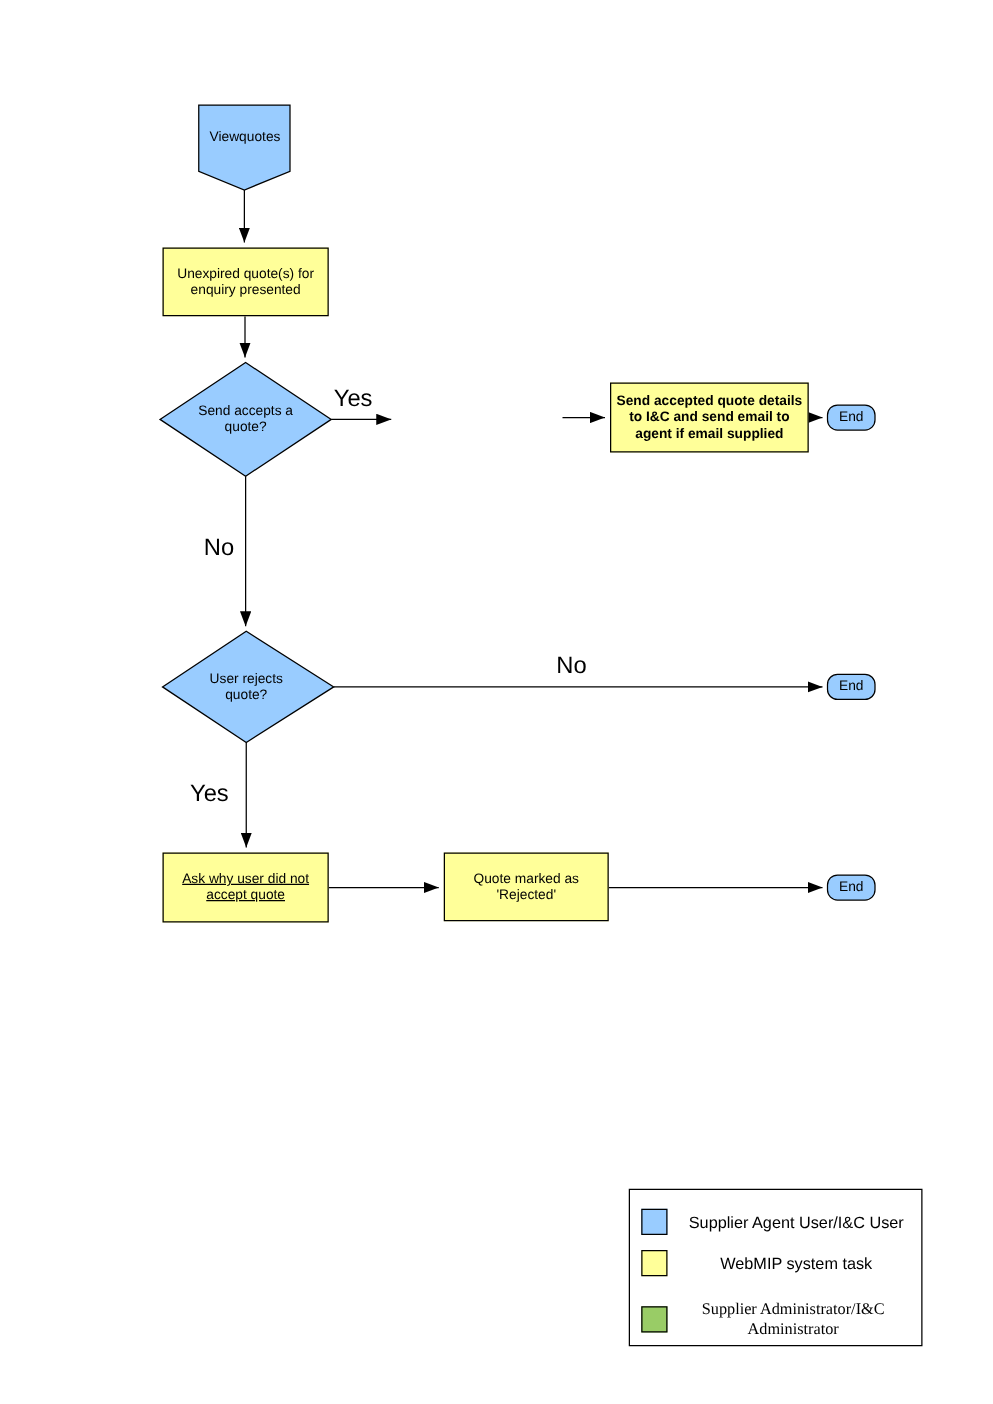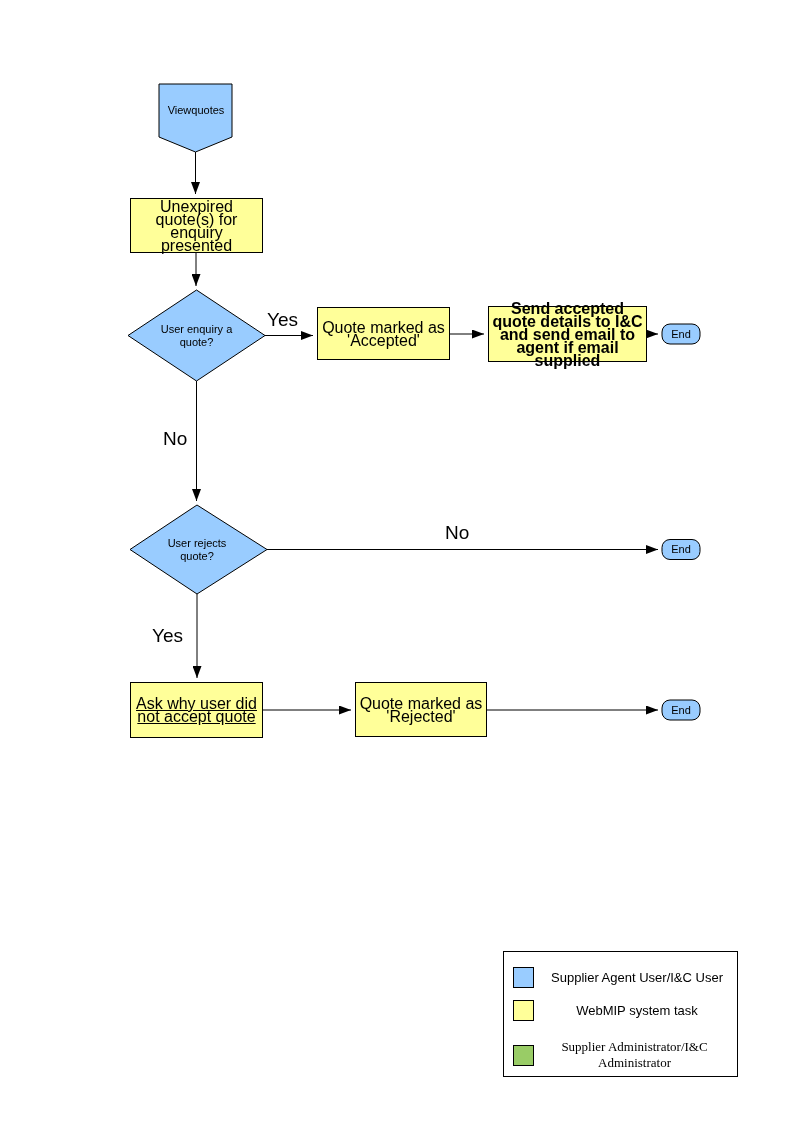--- a/index.html
+++ b/index.html
@@ -28,21 +28,21 @@
     color: #000000;
   }
   .task-box {
     position: absolute;
     background: #FFFF99;
     border: 1px solid #000000;
     display: flex;
     align-items: center;
     justify-content: center;
     text-align: center;
-    font-size: 16px;
+    font-size: 11px;
     line-height: 13px;
     color: #000000;
     padding: 2px;
   }
   .edge-label {
     position: absolute;
     font-size: 19px;
     line-height: 23px;
     color: #000000;
     white-space: nowrap;
@@ -105,31 +105,30 @@
     <path d="M620,334 L658,334" stroke="#000000" stroke-width="1" fill="none" marker-end="url(#arrow)"></path>
     <path d="M196.5,381 L196.5,501" stroke="#000000" stroke-width="1" fill="none" marker-end="url(#arrow)"></path>
     <path d="M267,549.5 L658,549.5" stroke="#000000" stroke-width="1" fill="none" marker-end="url(#arrow)"></path>
     <path d="M197,594 L197,678" stroke="#000000" stroke-width="1" fill="none" marker-end="url(#arrow)"></path>
     <path d="M263,710 L351,710" stroke="#000000" stroke-width="1" fill="none" marker-end="url(#arrow)"></path>
     <path d="M487,710 L658,710" stroke="#000000" stroke-width="1" fill="none" marker-end="url(#arrow)"></path>
   </svg>
 
   <div class="task-box" style="left:130px; top:198px; width:133px; height:55px;">Unexpired quote(s) for enquiry presented</div>
 
-  <div class="task-box" style="left:317px; top:307px; width:133px; height:53px;">Quote marked as 'Accepted'</div>
 
   <div class="task-box" style="left:488px; top:306px; width:159px; height:56px;font-weight:bold;">Send accepted quote details to I&amp;C and send email to agent if email supplied</div>
 
   <div class="task-box" style="left:130px; top:682px; width:133px; height:56px;text-decoration:underline;">Ask why user did not accept quote</div>
 
   <div class="task-box" style="left:355px; top:682px; width:132px; height:55px;">Quote marked as 'Rejected'</div>
 
   <div class="node-text" style="left:159px; top:84px; width:74px; height:53px;">Viewquotes</div>
 
-  <div class="node-text" style="left:151px; top:312px; width:91px; height:47px;">User enquiry a quote?</div>
+  <div class="node-text" style="left:151px; top:312px; width:91px; height:47px;">Send accepts a quote?</div>
 
   <div class="node-text" style="left:151px; top:527px; width:92px; height:45px;">User rejects quote?</div>
 
   <div class="node-text" style="left:662px; top:324px; width:38px; height:20px;">End</div>
 
   <div class="node-text" style="left:662px; top:539px; width:38px; height:20px;">End</div>
 
   <div class="node-text" style="left:662px; top:700px; width:38px; height:20px;">End</div>
 
   <div class="edge-label" style="left:267px; top:308px;">Yes</div>

